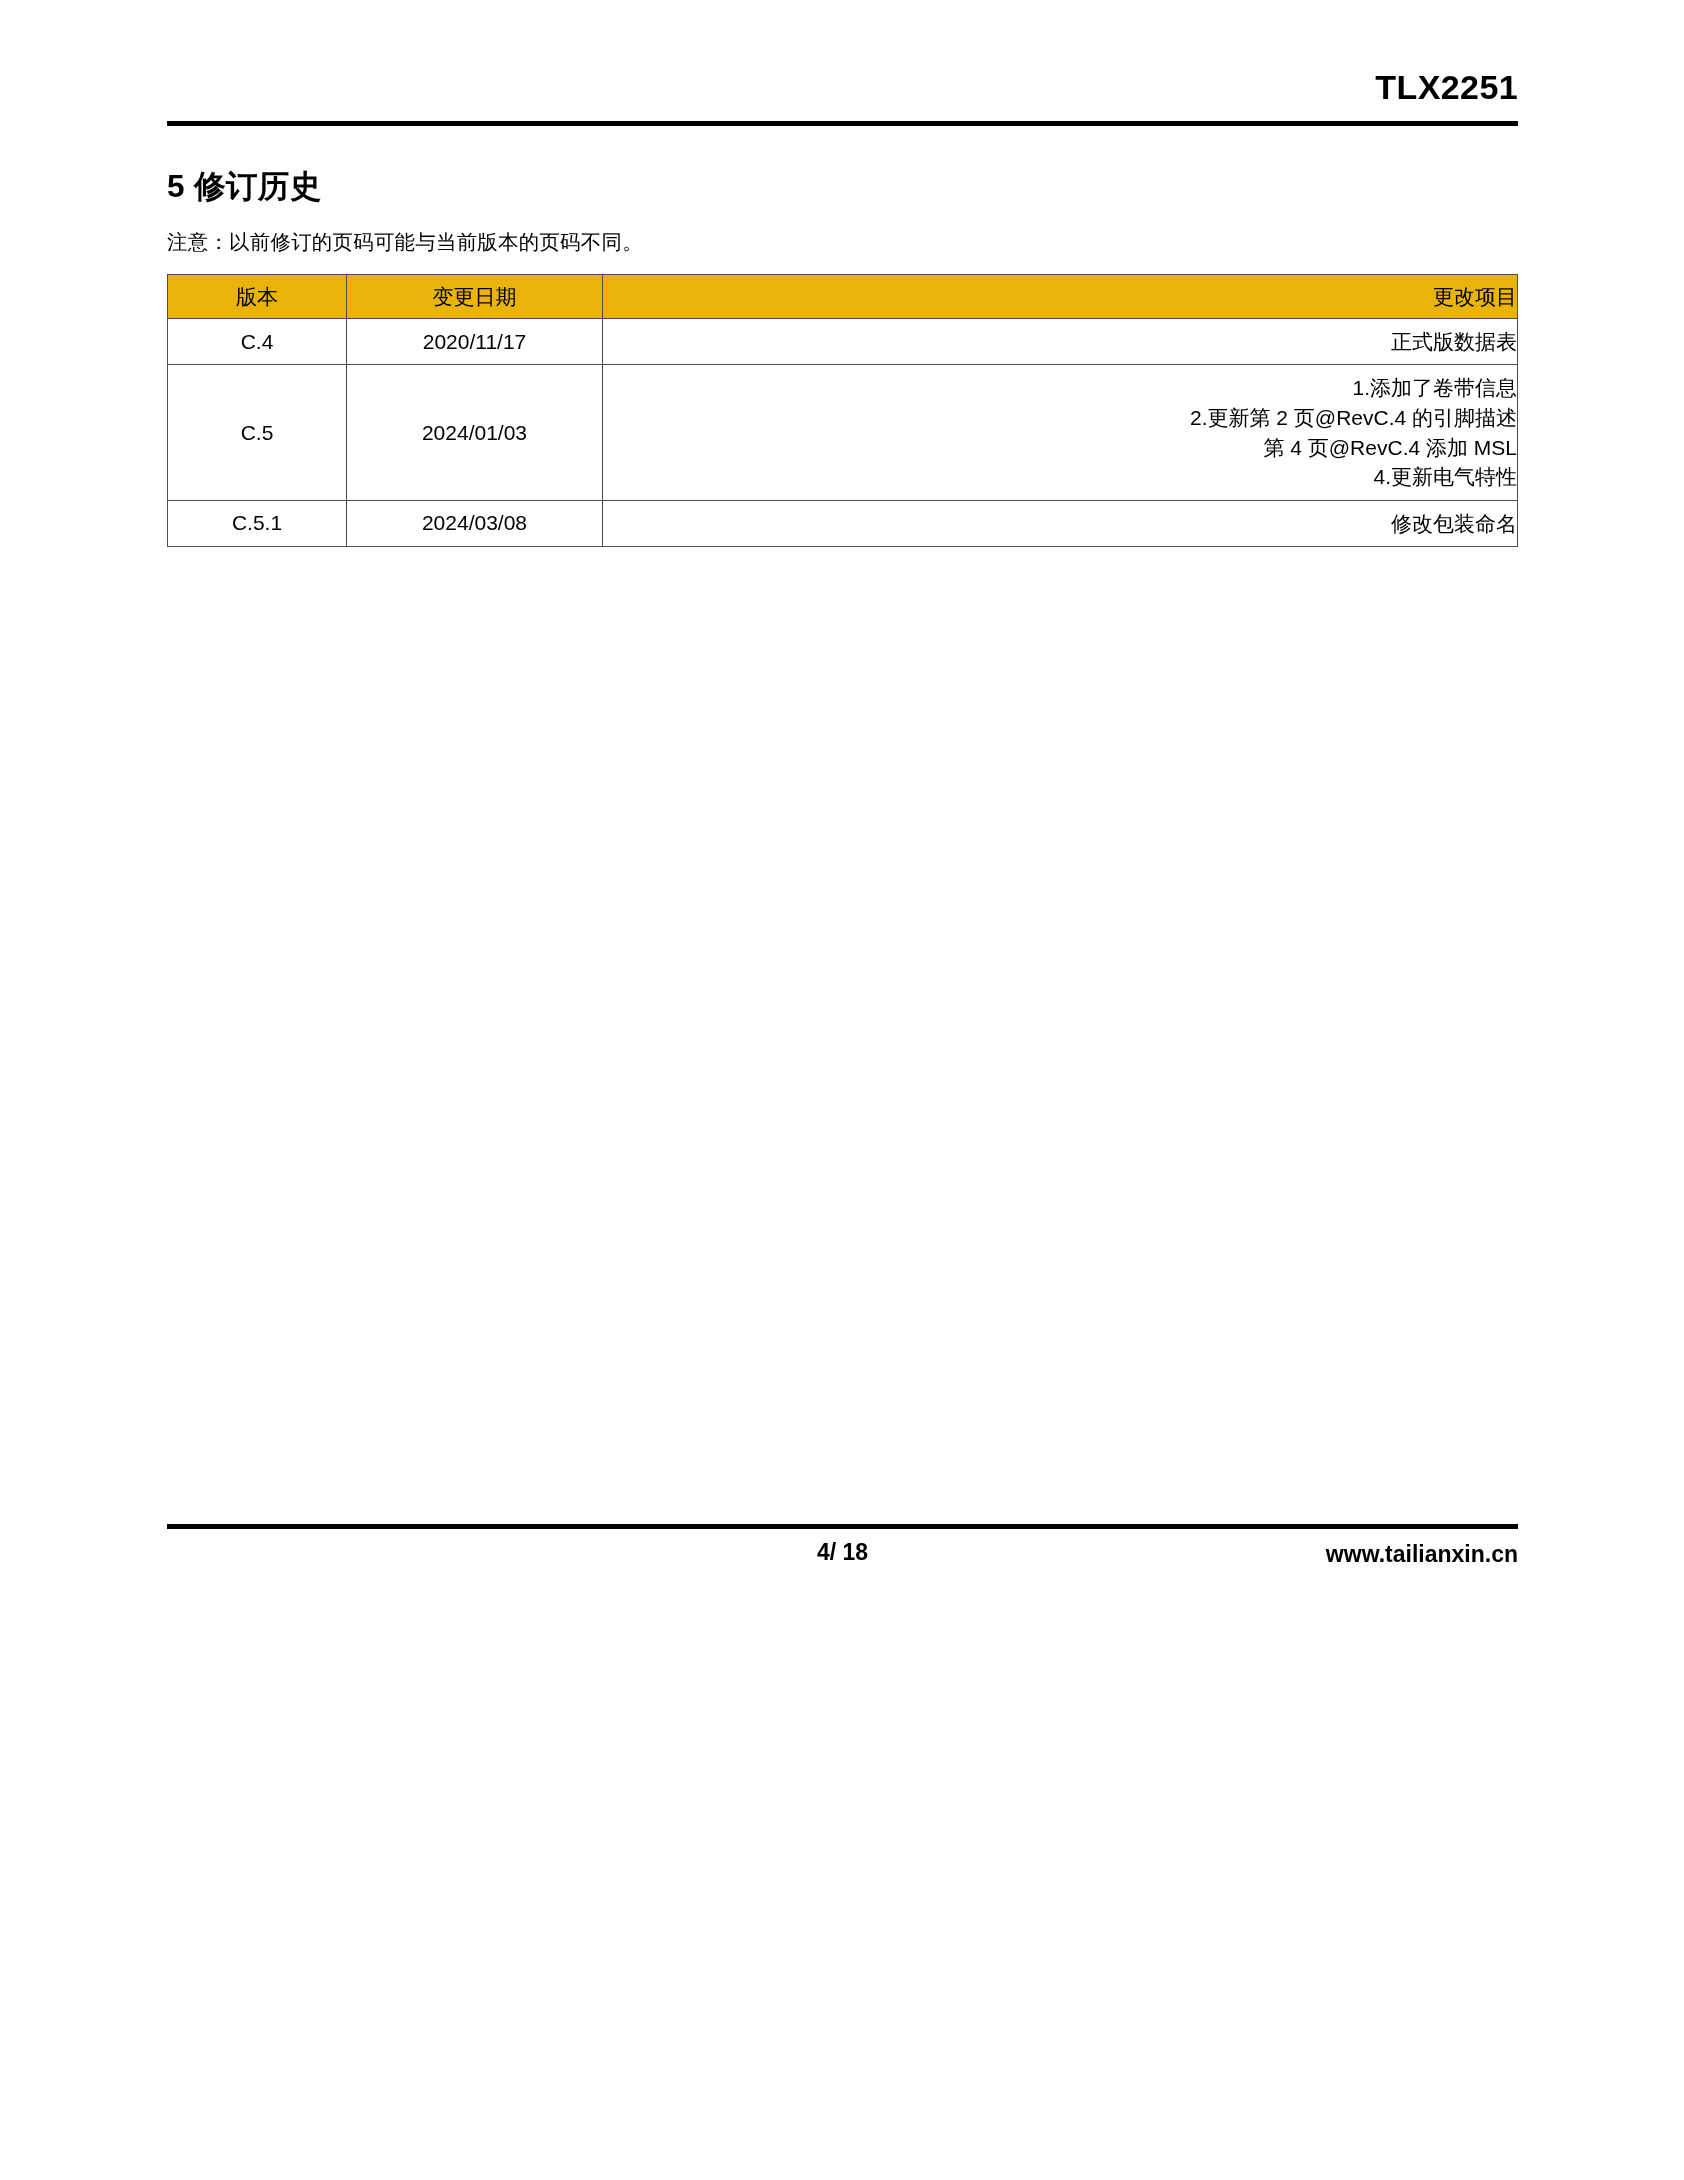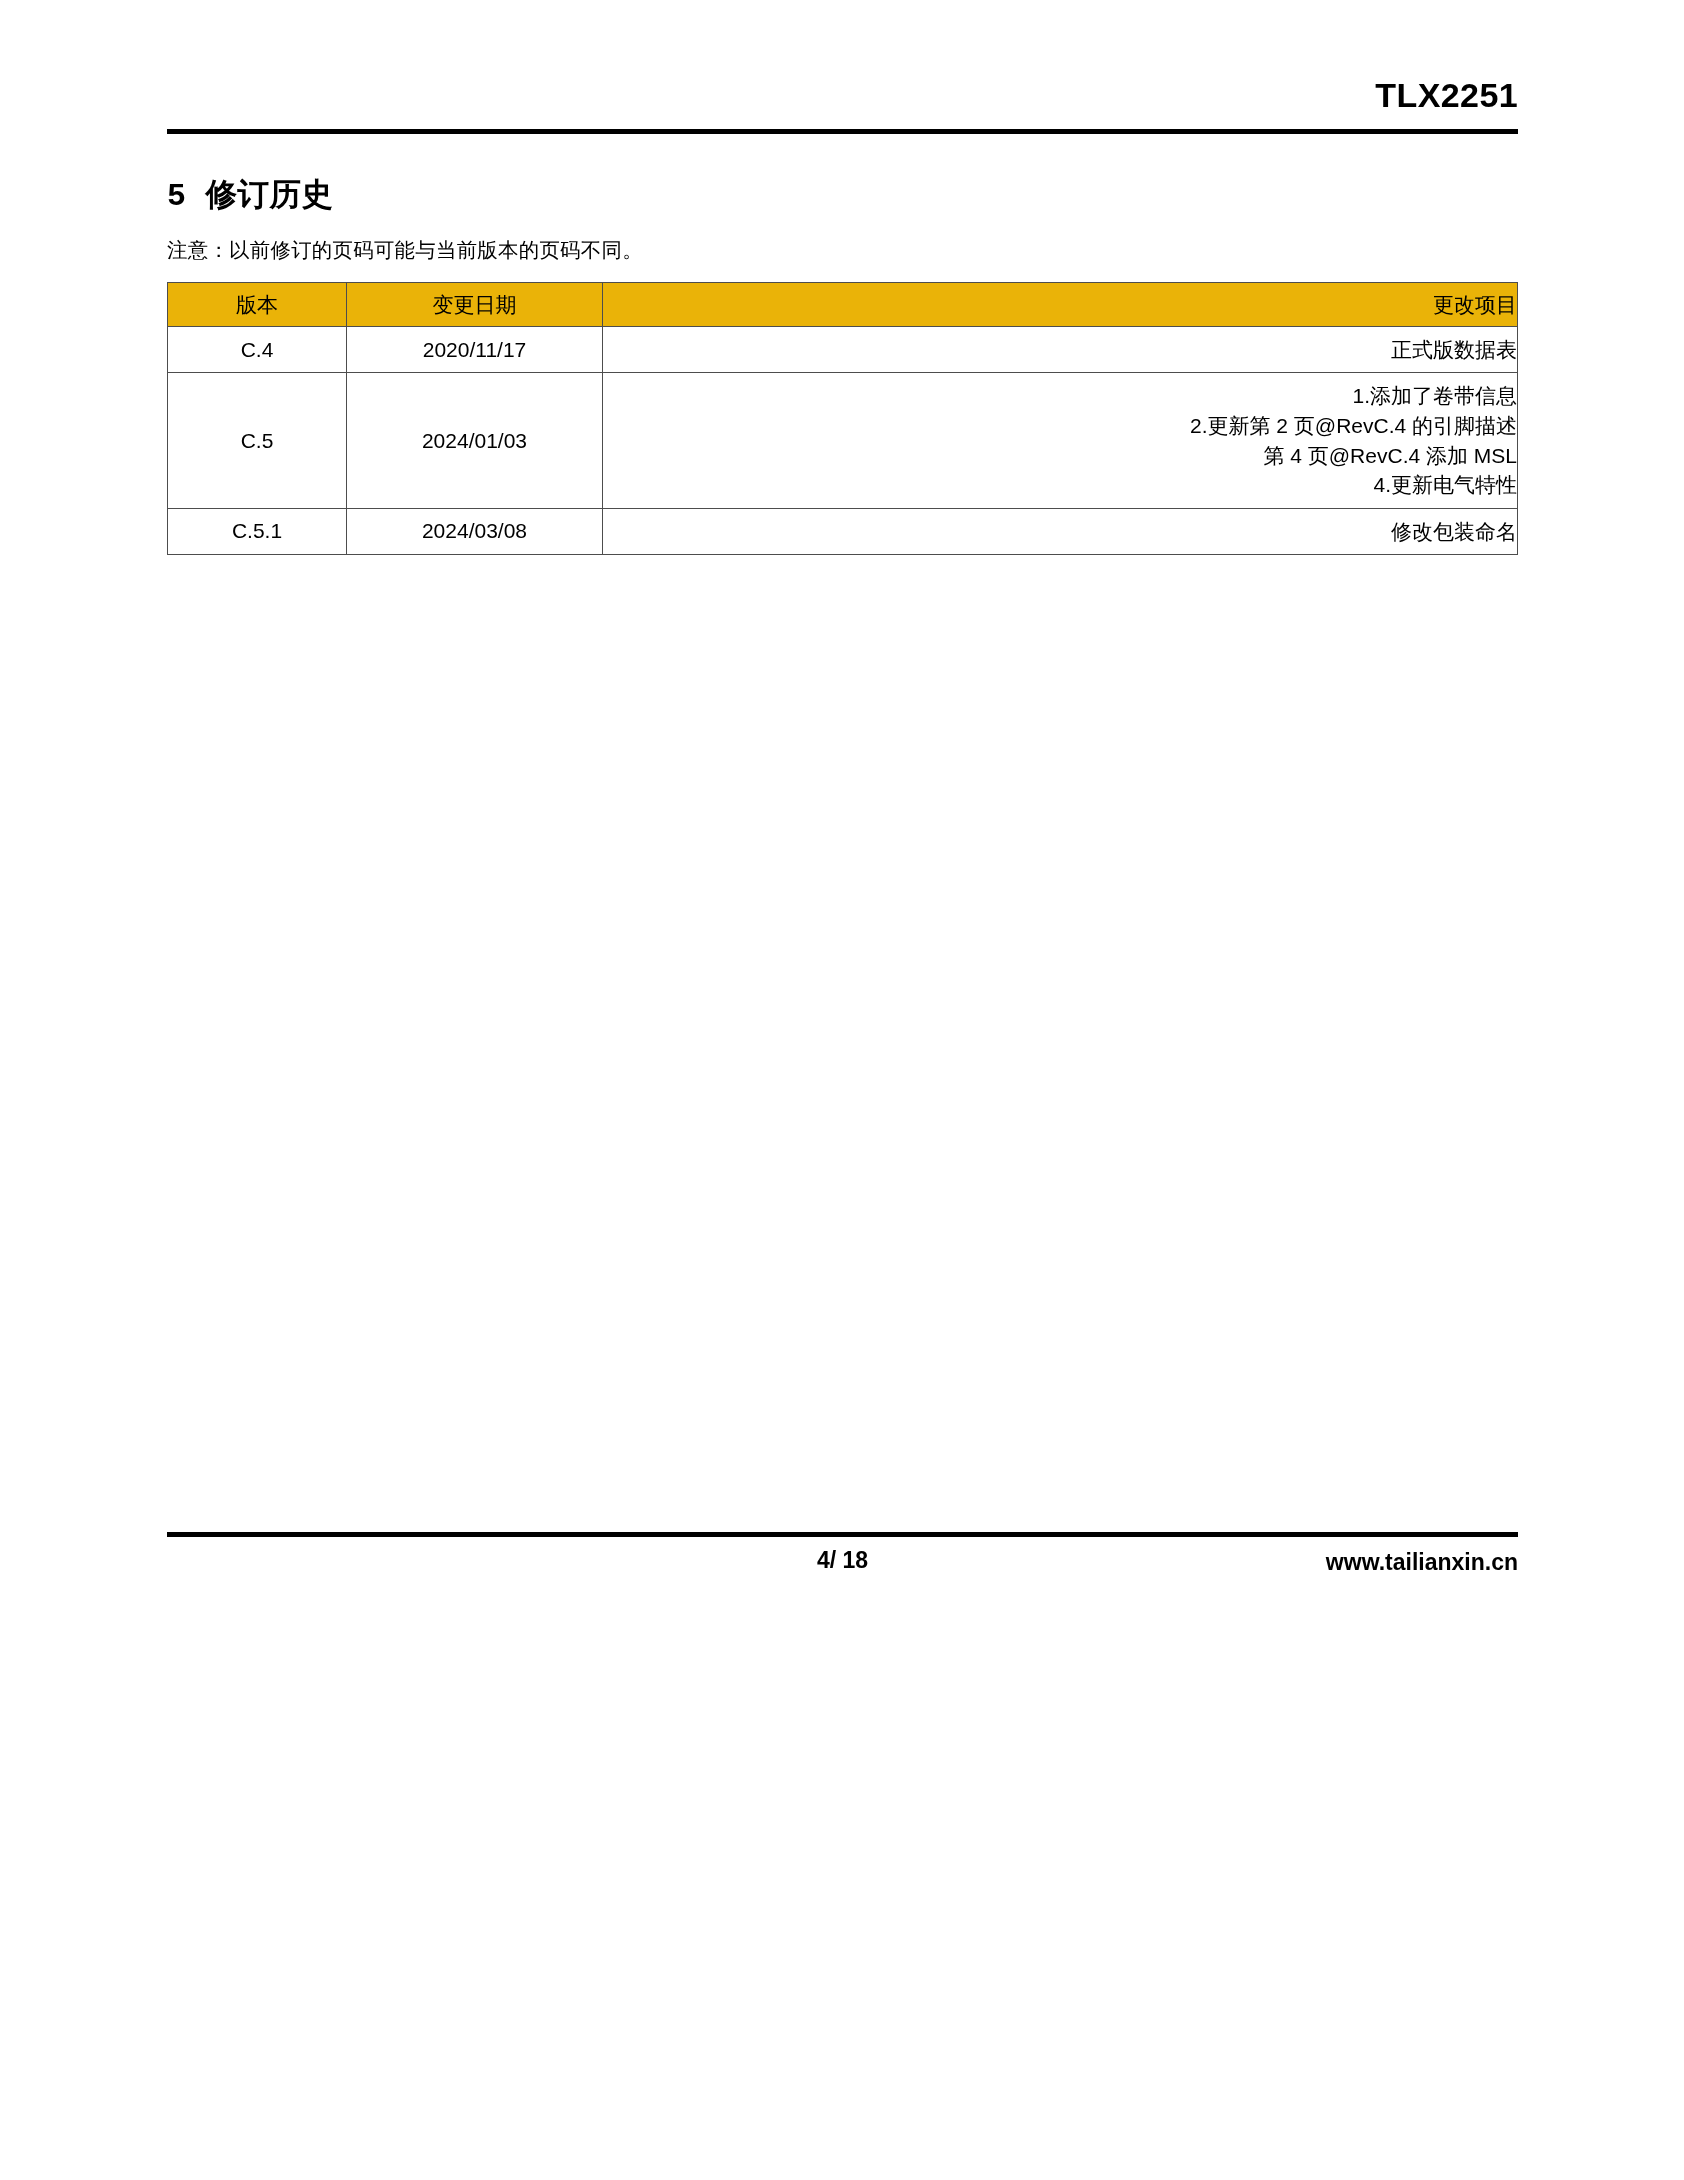--- a/index.html
+++ b/index.html
@@ -8,21 +8,21 @@
     background: #ffffff;
   }
   body {
     font-family: "Liberation Sans", sans-serif;
     color: #000000;
   }
   .page {
     position: relative;
     width: 1685px;
     height: 1633px;
-    margin: 16px auto;
+    margin: 8px auto;
     background: #ffffff;
     box-sizing: border-box;
   }
 
   
   .header {
     position: absolute;
     top: 60px;
     left: 167px;
     right: 167px;
@@ -47,21 +47,20 @@
   }
 
   
   .section-title {
     position: absolute;
     top: 158px;
     left: 167px;
     font-size: 31.5px;
     font-weight: bold;
     letter-spacing: 0.4px;
-    font-family: Liberation Mono, monospace;
   }
   .note-line {
     position: absolute;
     top: 220px;
     left: 167px;
     font-size: 20.4px;
     letter-spacing: 0.3px;
   }
 
   

